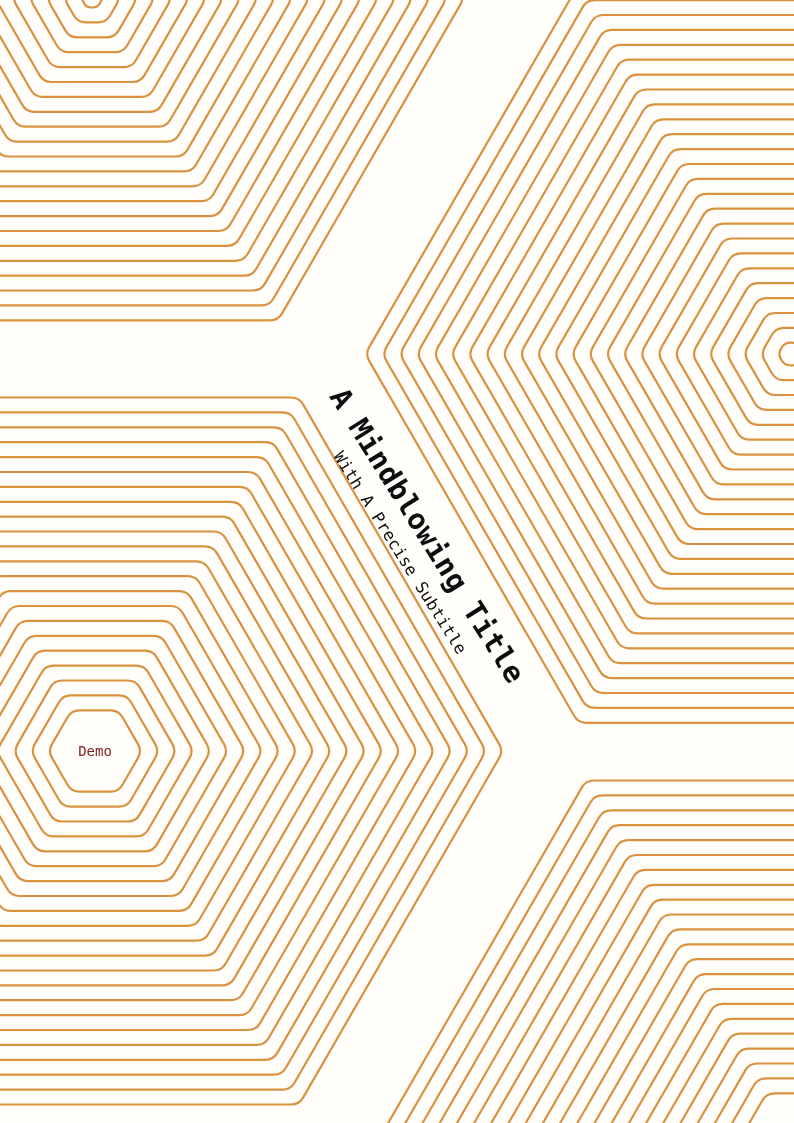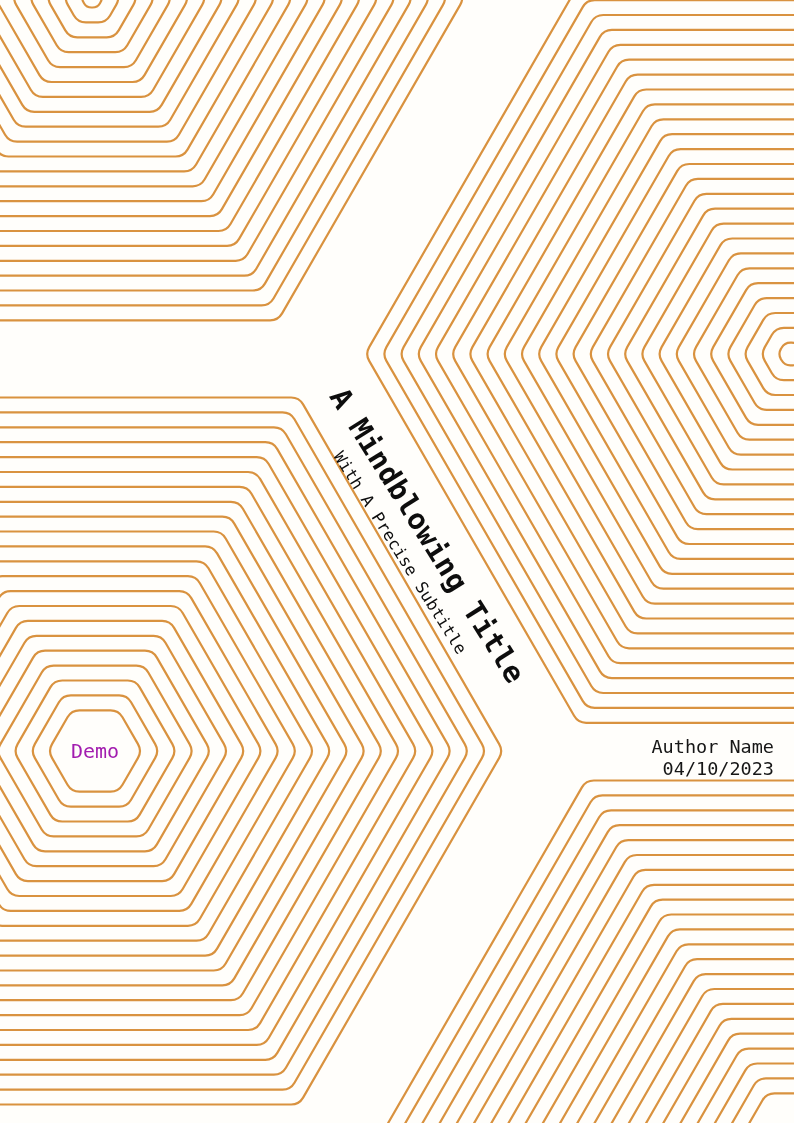--- a/index.html
+++ b/index.html
@@ -33,22 +33,22 @@
     font-weight:normal;
     letter-spacing:0.3px;
     white-space:nowrap;
     margin-top:7px;
     line-height:1.1;
   }
   .demo-label{
     position:absolute;
     left:95px;top:751px;
     transform:translate(-50%,-50%);
-    font-size:20px;
-    color:#a21caf;
+    font-size:14px;
+    color:#7f1d1d;
     white-space:nowrap;
   }
   .author-block{
     position:absolute;
     right:20px;top:736px;
     text-align:right;
     font-size:18.5px;
     line-height:1.17;
     color:#161616;
     white-space:nowrap;
@@ -166,18 +166,14 @@
       </g>
     </svg>
 
   <div class="title-block" style="transform: rotate(58deg);">
     <div class="main-title">A Mindblowing Title</div>
     <div class="sub-title">With A Precise Subtitle</div>
   </div>
 
   <div class="demo-label">Demo</div>
 
-  <div class="author-block">
-    <div>Author Name</div>
-    <div>04/10/2023</div>
-  </div>
 
 </div>
 
 </body></html>

